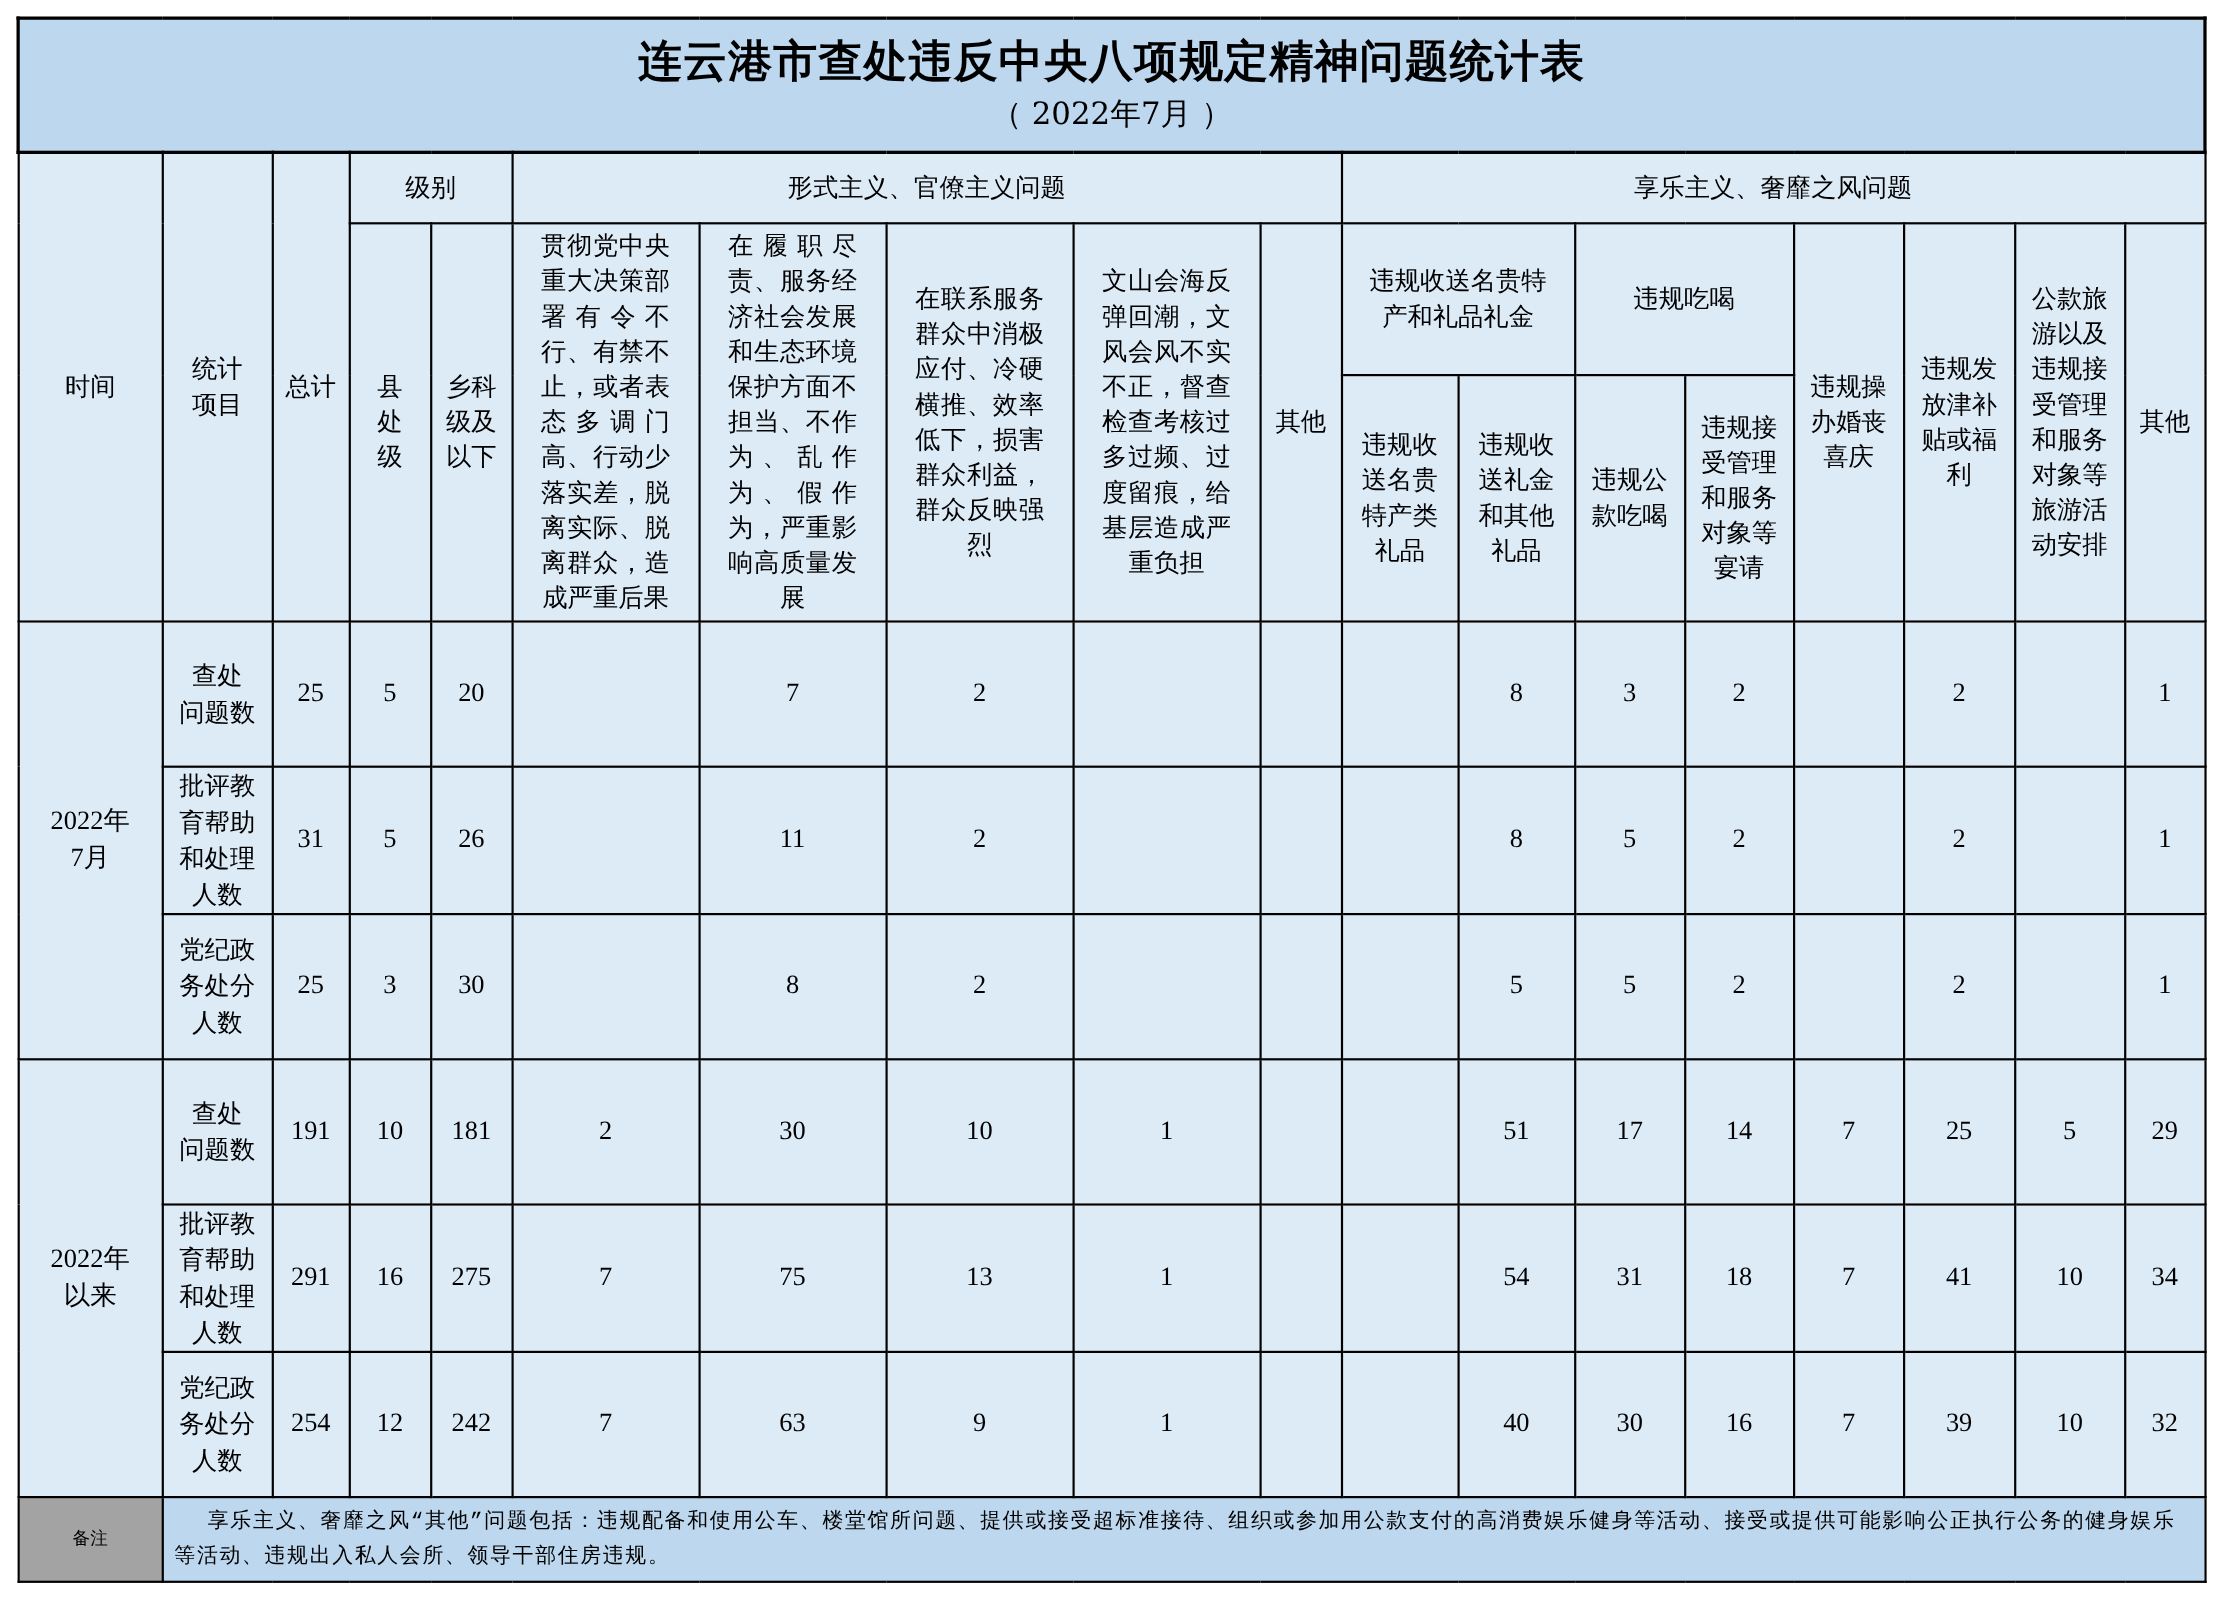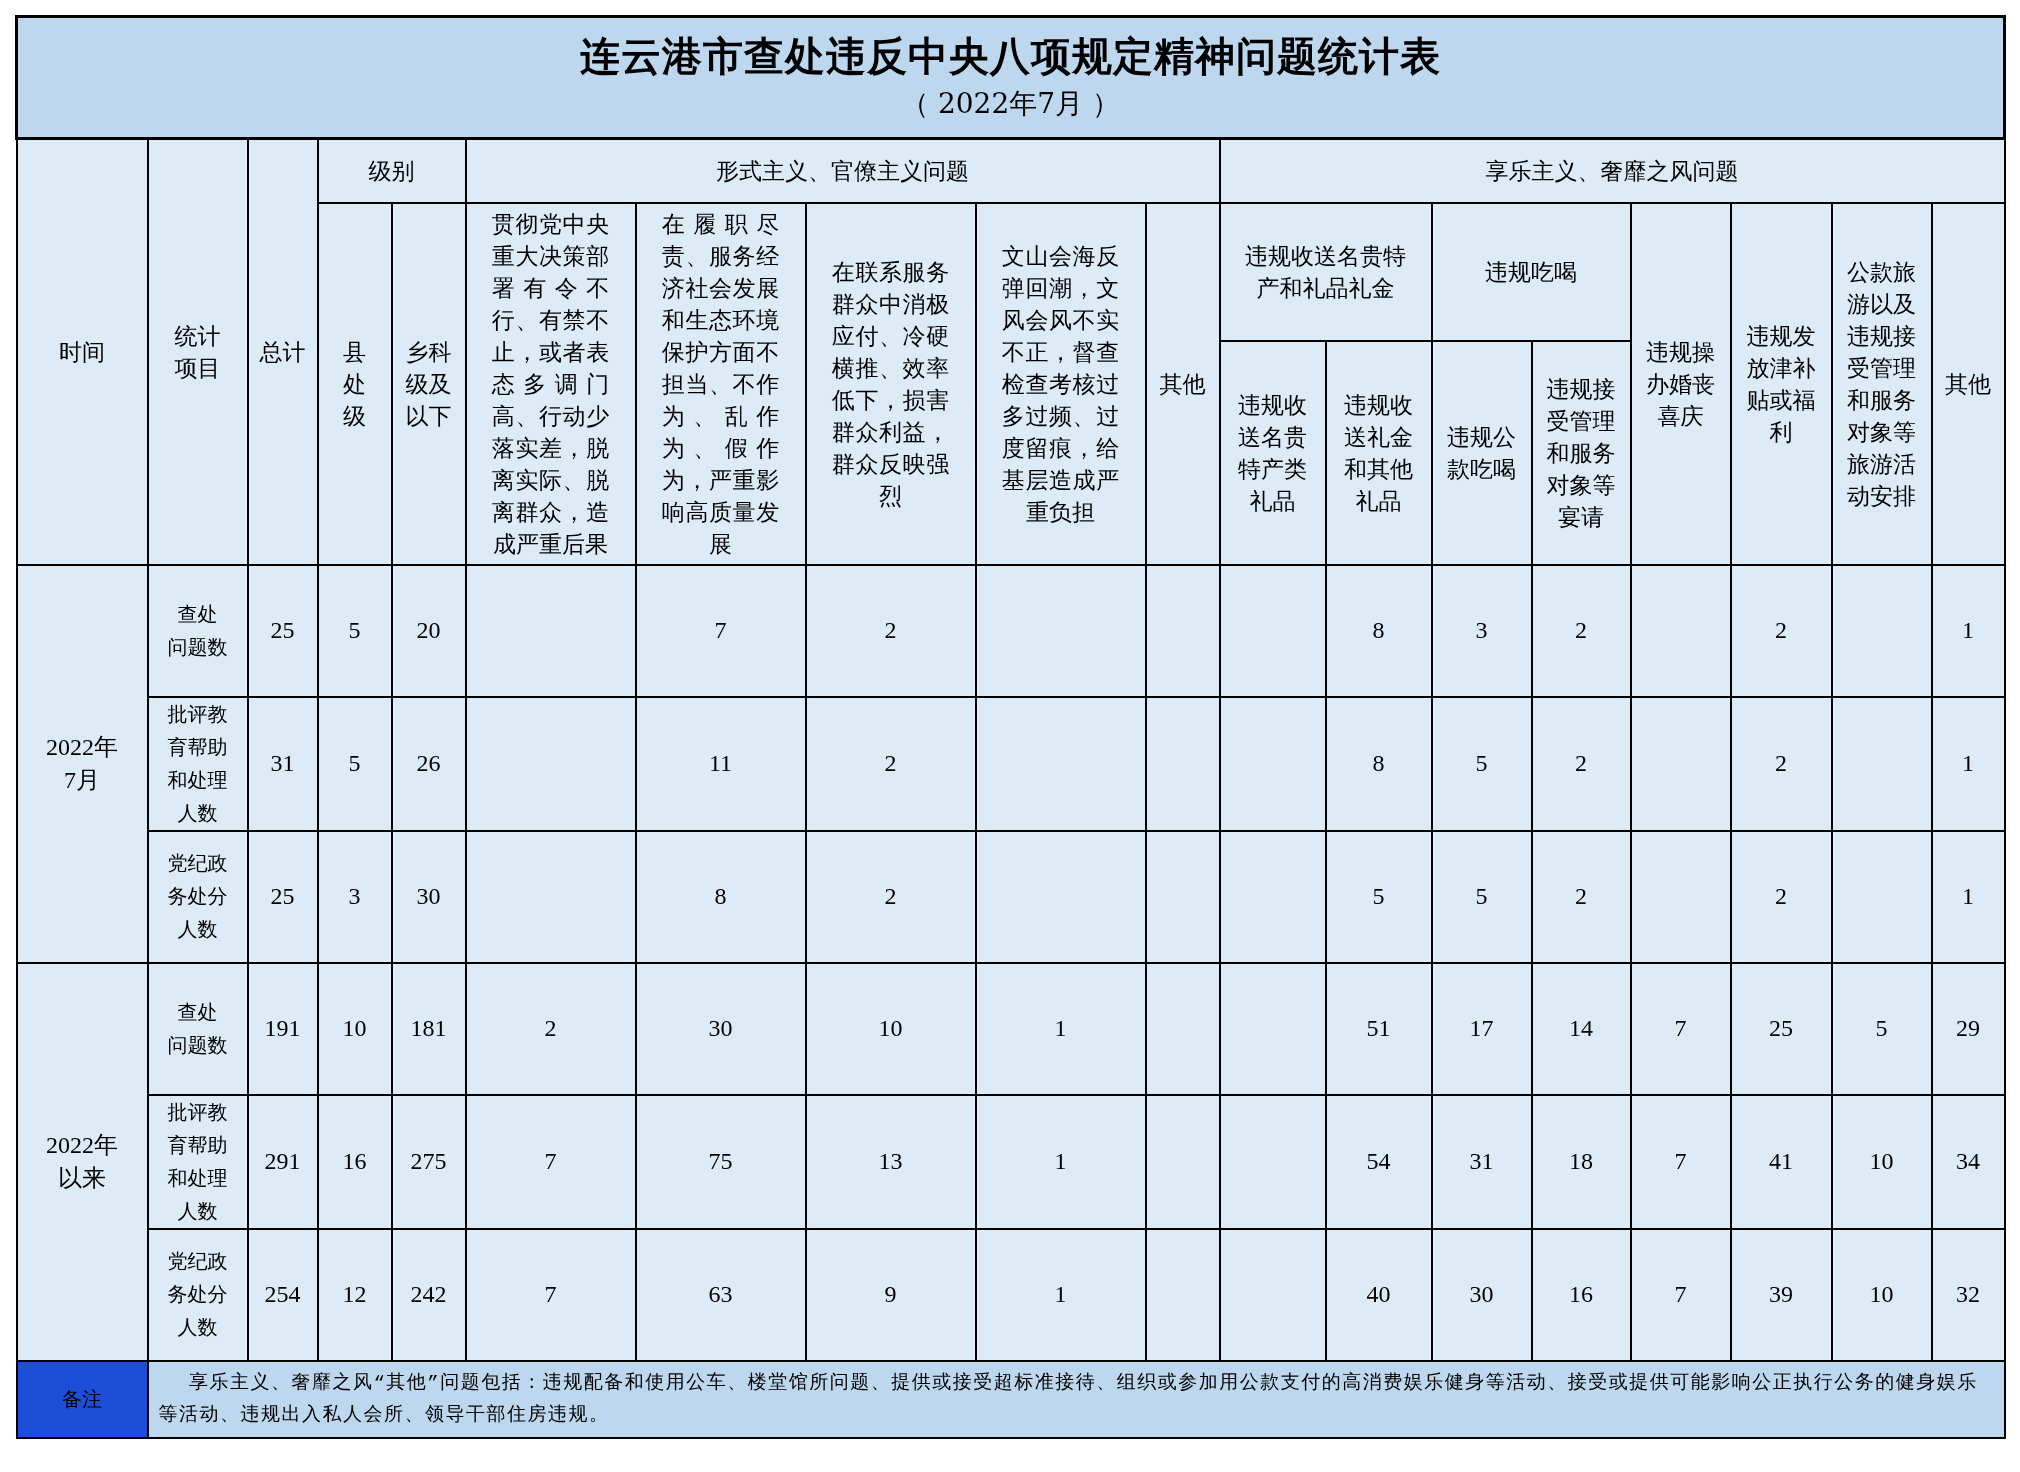--- a/index.html
+++ b/index.html
@@ -11,24 +11,24 @@
   }
   .sheet td {
     border: 2px solid #000; padding: 0; text-align: center; vertical-align: middle;
     background: #DDEBF7; box-sizing: border-box; overflow: hidden;
   }
   .sheet td.title-cell { background: #BDD7EE; border-width: 3px; }
   .title { font-family: "DejaVu Serif", serif; font-weight: bold; font-size: 40px; letter-spacing: 1px; line-height: 52px; }
   .subtitle { font-family: "DejaVu Serif", serif; font-size: 28px; line-height: 44px; }
   .hd { font-size: 23px; line-height: 32px; padding: 0 4px; }
   .hd.wrap { text-align: justify; text-align-last: center; }
-  .rowlabel { font-size: 20px; line-height: 33px; font-family: Liberation Serif, serif; }
+  .rowlabel { font-size: 23px; line-height: 33px; font-family: Liberation Serif, serif; }
   .num { font-family: "Liberation Serif", serif; font-size: 24px; }
   .timecell { font-family: "Liberation Serif", serif; font-size: 24px; line-height: 33px; margin-left: 12px; }
-  .sheet td.note-label { background: #1d4ed8; font-size: 20px; }
+  .sheet td.note-label { background: #a3a3a3; font-size: 16px; }
   .sheet td.note-text { background: #BDD7EE; text-align: left; font-family: Liberation Mono, monospace; font-size: 19px; line-height: 32px; padding: 0 24px 0 10px; letter-spacing: 1.5px; }
   .cellbox { display: inline-block; }
 </style>
 </head>
 <body>
 
 <table class="sheet">
   <colgroup>
     <col style="width:131px">
       <col style="width:100px">

